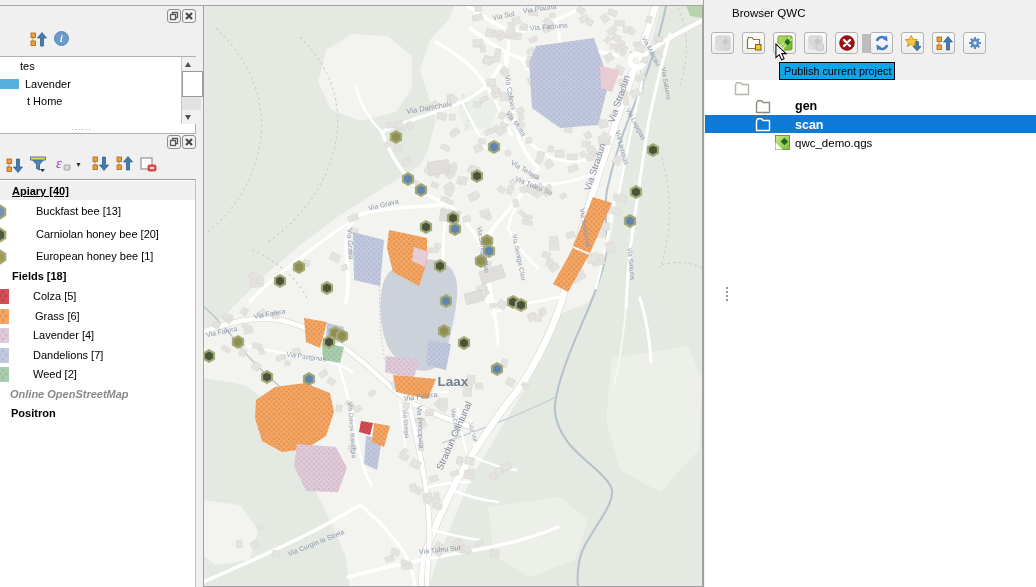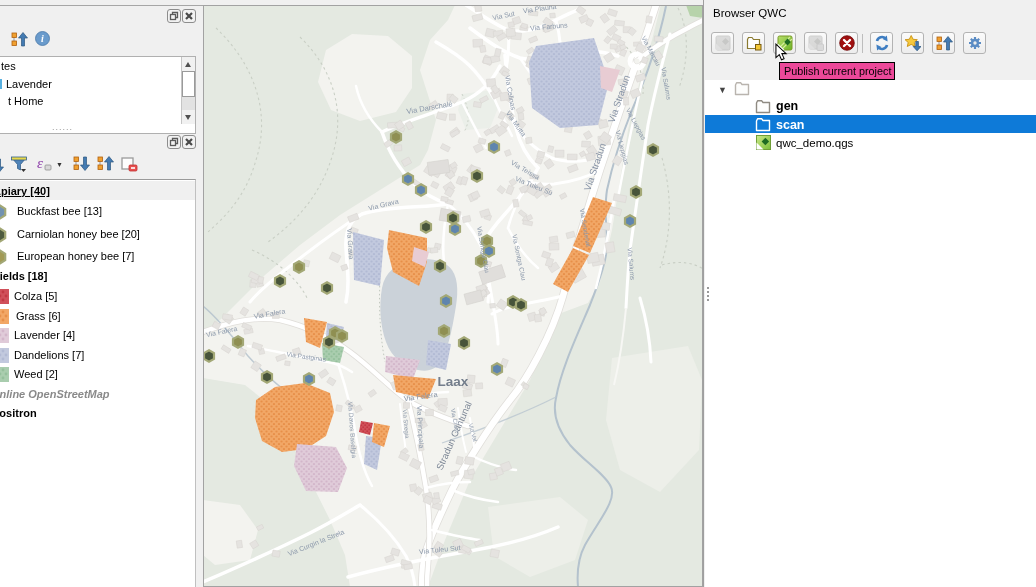--- a/index.html
+++ b/index.html
@@ -1,16 +1,16 @@
 <!DOCTYPE html>
 <html><head><meta charset="utf-8"><style>
 * { margin:0; padding:0; box-sizing:border-box; }
 body { width:1036px; height:587px; background:#f0f0f0; font-family:"Liberation Sans", sans-serif;
        position:relative; overflow:hidden; font-size:11px; color:#000; }
-.abs { position:absolute; }
+.abs { position:absolute;padding-left:19px; }
 </style></head><body>
 
 <div class="abs" style="left:0;top:5px;width:703px;height:1px;background:#a6a6a6"></div>
 
 <svg style="position:absolute;left:167px;top:9px" width="29" height="14">
 <rect x="0.5" y="0.5" width="13" height="13" rx="2.5" fill="#f2f2f2" stroke="#8d8d8d"></rect>
 <rect x="15.5" y="0.5" width="13" height="13" rx="2.5" fill="#f2f2f2" stroke="#8d8d8d"></rect>
 <rect x="3.5" y="5.5" width="5" height="5" fill="none" stroke="#5a5a5a" stroke-width="1.3"></rect>
 <path d="M 5.5,5.5 L 5.5,3.5 L 10.5,3.5 L 10.5,8.5 L 8.5,8.5" fill="none" stroke="#5a5a5a" stroke-width="1.3"></path>
 <path d="M 19,4 L 25,10 M 25,4 L 19,10" stroke="#4a4a4a" stroke-width="2.2"></path>
@@ -93,21 +93,21 @@
       <polygon points="7.5,1.2 13.2,4.8 13.2,11.2 7.5,14.8 1.8,11.2 1.8,4.8" fill="#7292b0" stroke="#a3a876" stroke-width="2.2"></polygon>
     </svg>
     <svg style="position:absolute;left:-8px;top:47px" width="15" height="16" viewBox="0 0 15 16">
       <polygon points="7.5,1.2 13.2,4.8 13.2,11.2 7.5,14.8 1.8,11.2 1.8,4.8" fill="#4e5b3f" stroke="#a3a876" stroke-width="2.2"></polygon>
     </svg>
     <svg style="position:absolute;left:-8px;top:69px" width="15" height="16" viewBox="0 0 15 16">
       <polygon points="7.5,1.2 13.2,4.8 13.2,11.2 7.5,14.8 1.8,11.2 1.8,4.8" fill="#a29a55" stroke="#a3a876" stroke-width="2.2"></polygon>
     </svg>
   <div class="abs" style="left:17px;top:25px">Buckfast bee [13]</div>
   <div class="abs" style="left:17px;top:48px">Carniolan honey bee [20]</div>
-  <div class="abs" style="left:17px;top:70px">European honey bee [7]</div>
+  <div class="abs" style="left:17px;top:70px">European honey bee [1]</div>
   <div class="abs" style="left:-7px;top:90px;font-weight:bold">Fields [18]</div>
   <svg style="position:absolute;left:-6px;top:109px" width="15" height="15">
       <rect x="0" y="0" width="15" height="15" fill="#d0505a"></rect>
       <circle cx="3" cy="3" r="1.4" fill="#c23843"></circle>
       <circle cx="9" cy="3" r="1.4" fill="#c23843"></circle>
       <circle cx="6" cy="7" r="1.4" fill="#c23843"></circle>
       <circle cx="12" cy="7" r="1.4" fill="#c23843"></circle>
       <circle cx="3" cy="11" r="1.4" fill="#c23843"></circle>
       <circle cx="9" cy="11" r="1.4" fill="#c23843"></circle>
     </svg>
@@ -754,16 +754,16 @@
   </div>
 
   <div class="abs" style="left:3px;top:287px;width:3px;height:16px">
     <div style="width:2px;height:2px;background:#9a9a9a;margin-bottom:2px"></div>
     <div style="width:2px;height:2px;background:#9a9a9a;margin-bottom:2px"></div>
     <div style="width:2px;height:2px;background:#9a9a9a;margin-bottom:2px"></div>
     <div style="width:2px;height:2px;background:#9a9a9a"></div>
   </div>
 </div>
 
-<div class="abs" style="left:779px;top:62px;width:116px;height:18px;background:#ec4899;border:1px solid #000;z-index:50;font-size:10.8px;line-height:16px;padding-left:4px">Publish current project</div>
+<div class="abs" style="left:779px;top:62px;width:116px;height:18px;background:#0ea5e9;border:1px solid #000;z-index:50;font-size:10.8px;line-height:16px;padding-left:4px">Publish current project</div>
 <svg style="position:absolute;left:775px;top:43px;z-index:60" width="13" height="19" viewBox="0 0 14 20">
 <path d="M 1,1 L 1,15.5 L 4.6,12.2 L 7.0,17.8 L 9.8,16.6 L 7.4,11.2 L 12,11.2 Z" fill="#ffffff" stroke="#000000" stroke-width="1.1"></path>
 </svg>
 
 </body></html>

